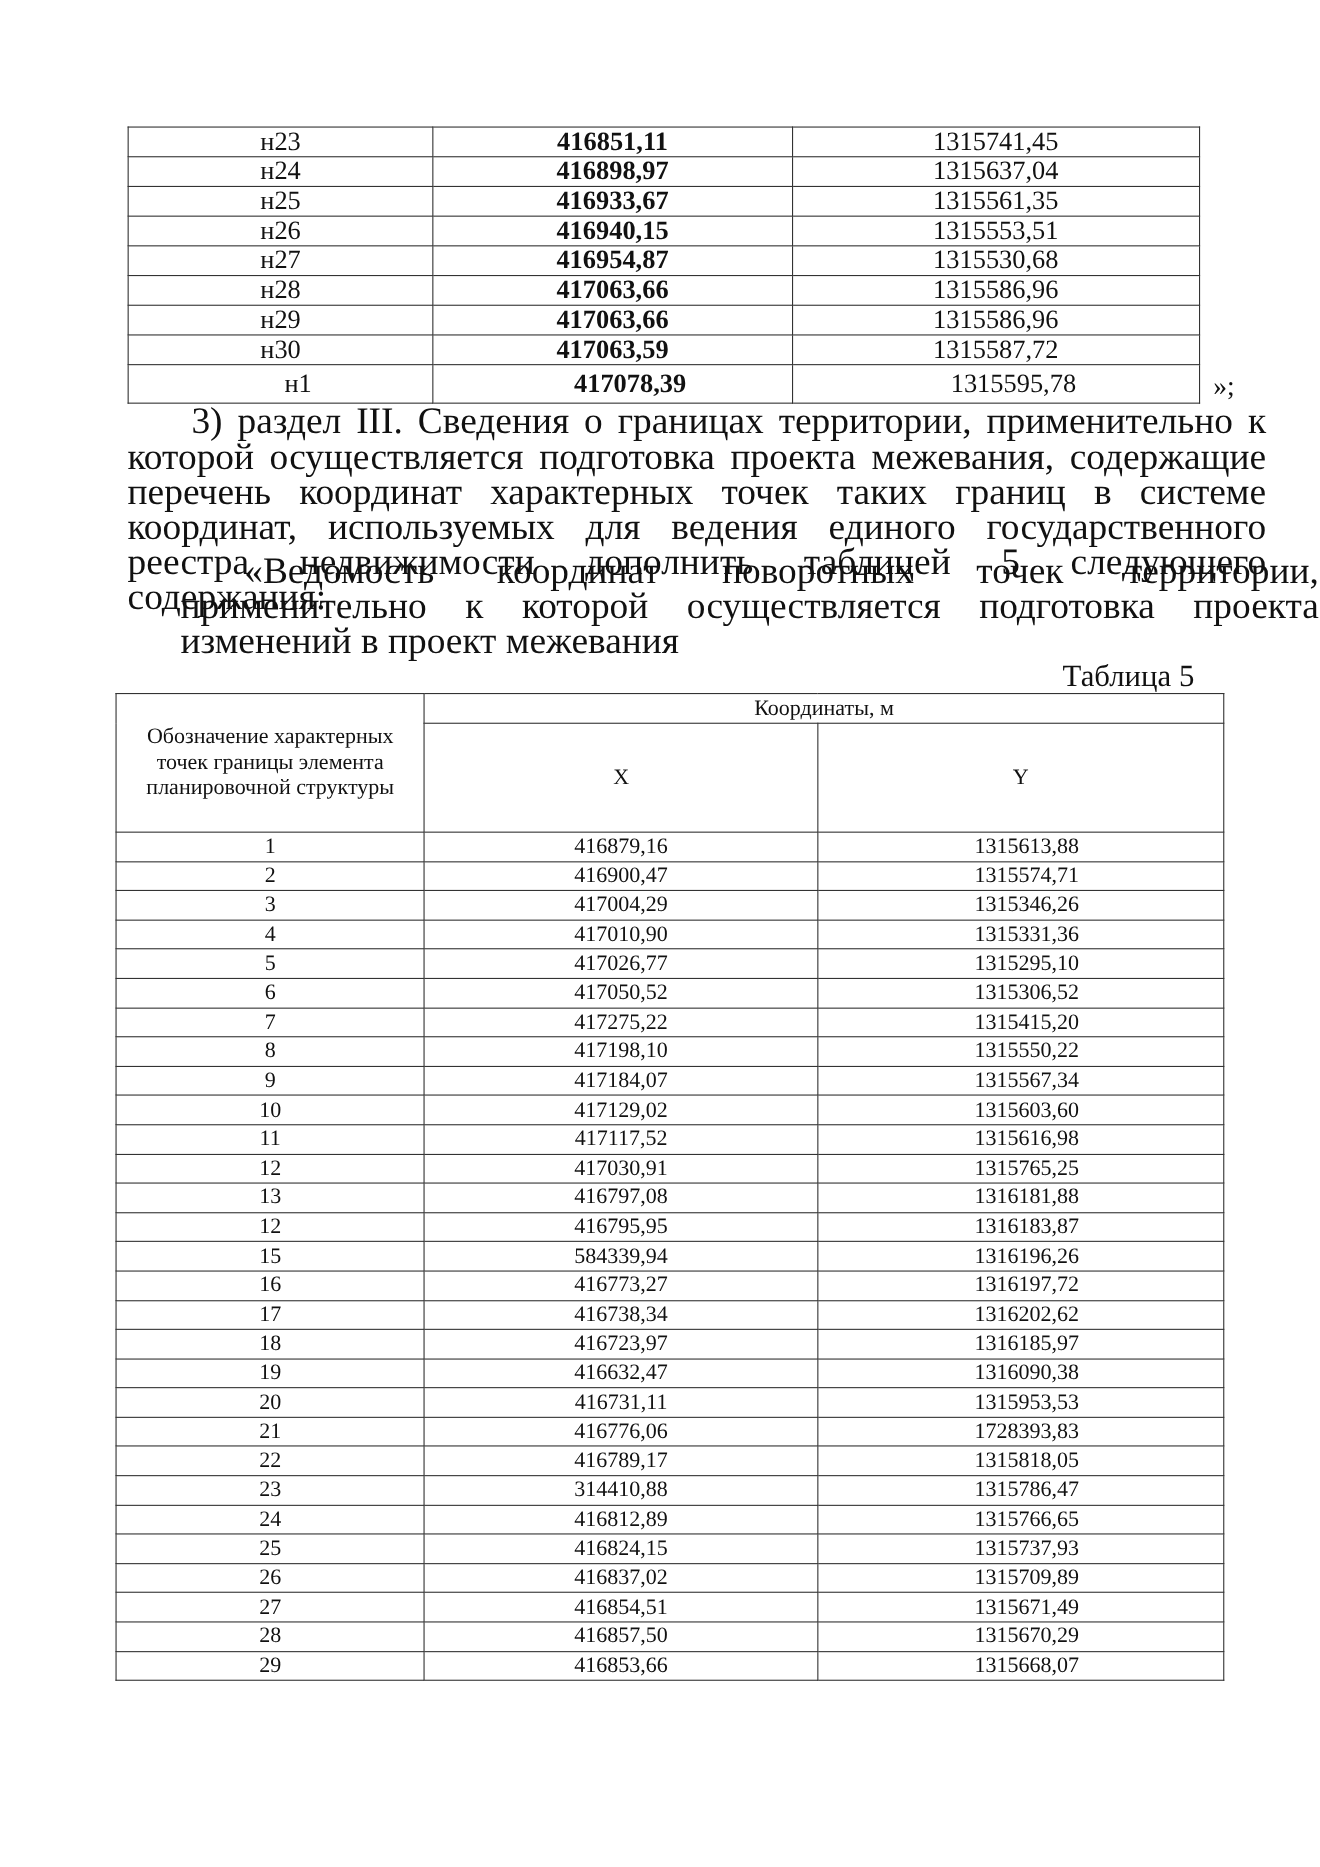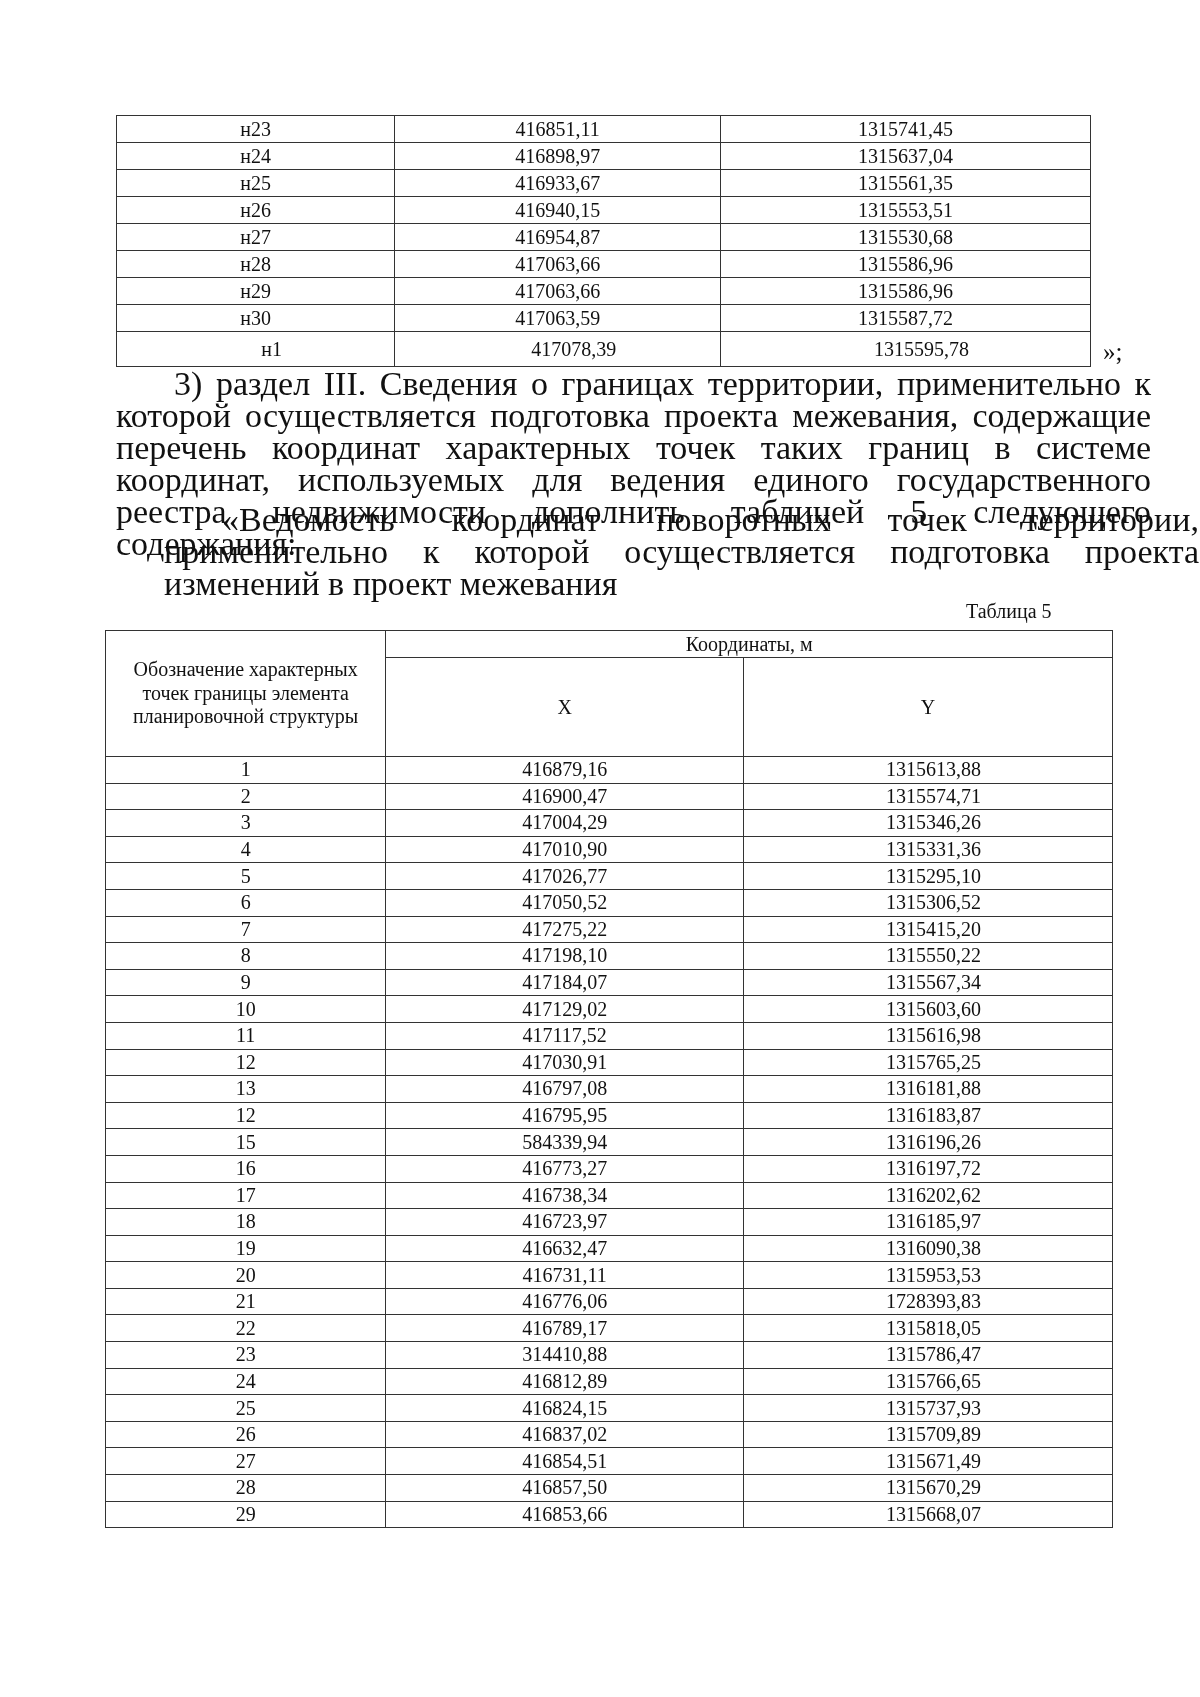--- a/index.html
+++ b/index.html
@@ -1,31 +1,31 @@
 <!DOCTYPE html>
 <html><head>
 <meta charset="utf-8">
 <style>
   html, body { margin:0; padding:0; background:#ffffff; }
   body { width:1200px; height:1697px; position:relative; font-family:"Liberation Serif", serif; color:#111; }
   .page { position:absolute; left:0; top:0; width:1200px; height:1697px; }
   table { border-collapse:collapse; }
   td, th { border:1.5px solid #333; padding:0; text-align:center; font-weight:normal; }
-  .t1 { position:absolute; left:116px; top:115px; width:975px; font-size:20px; }
+  .t1 { position:absolute; left:116px; top:115px; width:975px; font-size:24px; }
   .t1 td { height:26px; line-height:26px; }
   .t1 td.c0 { width:278px; }
-  .t1 td.c1 { width:323px; }
+  .t1 td.c1 { width:323px;font-weight:bold; }
   .t1 td.c2 { width:372px; }
   .t1 tr.last td { height:30px; line-height:34px;padding-left:32px; }
   .close-quote { position:absolute; left:1103px; top:338px; font-size:25px; }
   .para { position:absolute; left:116px; width:1035px; font-size:34px; line-height:32px; text-align:justify; }
   .p1 { top:368px; }
   .p2 { top:504px;margin-left:48px; }
   .indent { display:inline-block; width:58px; }
-  .tcap { position:absolute; left:966px; top:600px; font-size:20px; }
+  .tcap { position:absolute; left:966px; top:600px; font-size:28px; }
   .t2 { position:absolute; left:105px; top:630px; width:1008px; font-size:20px; }
   .t2 th { line-height:23px; }
   .t2 td { height:25.6px; line-height:25px; }
   .t2 .h0 { width:272px; padding:2px 6px; line-height:23.5px; }
   .t2 .h1 { height:26px; }
   .t2 .hx { height:98px; }
   .t2 .c0 { width:272px; }
   .t2 .c1 { width:366px; }
   .t2 .c2 { width:366px;padding-left:11px; }
 </style>

